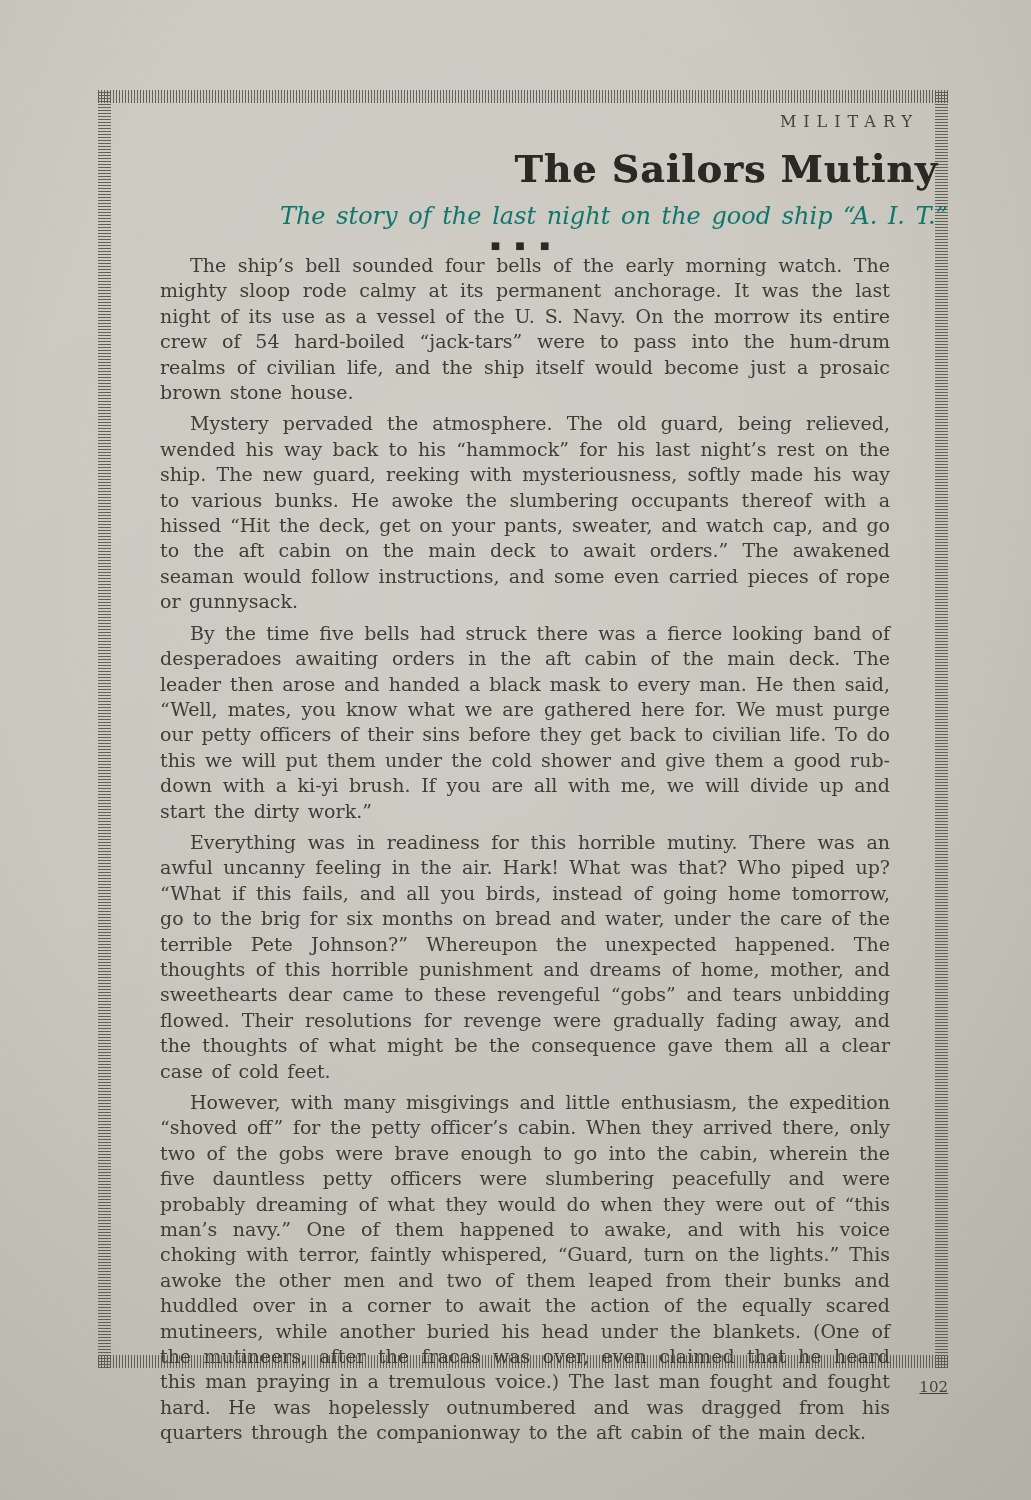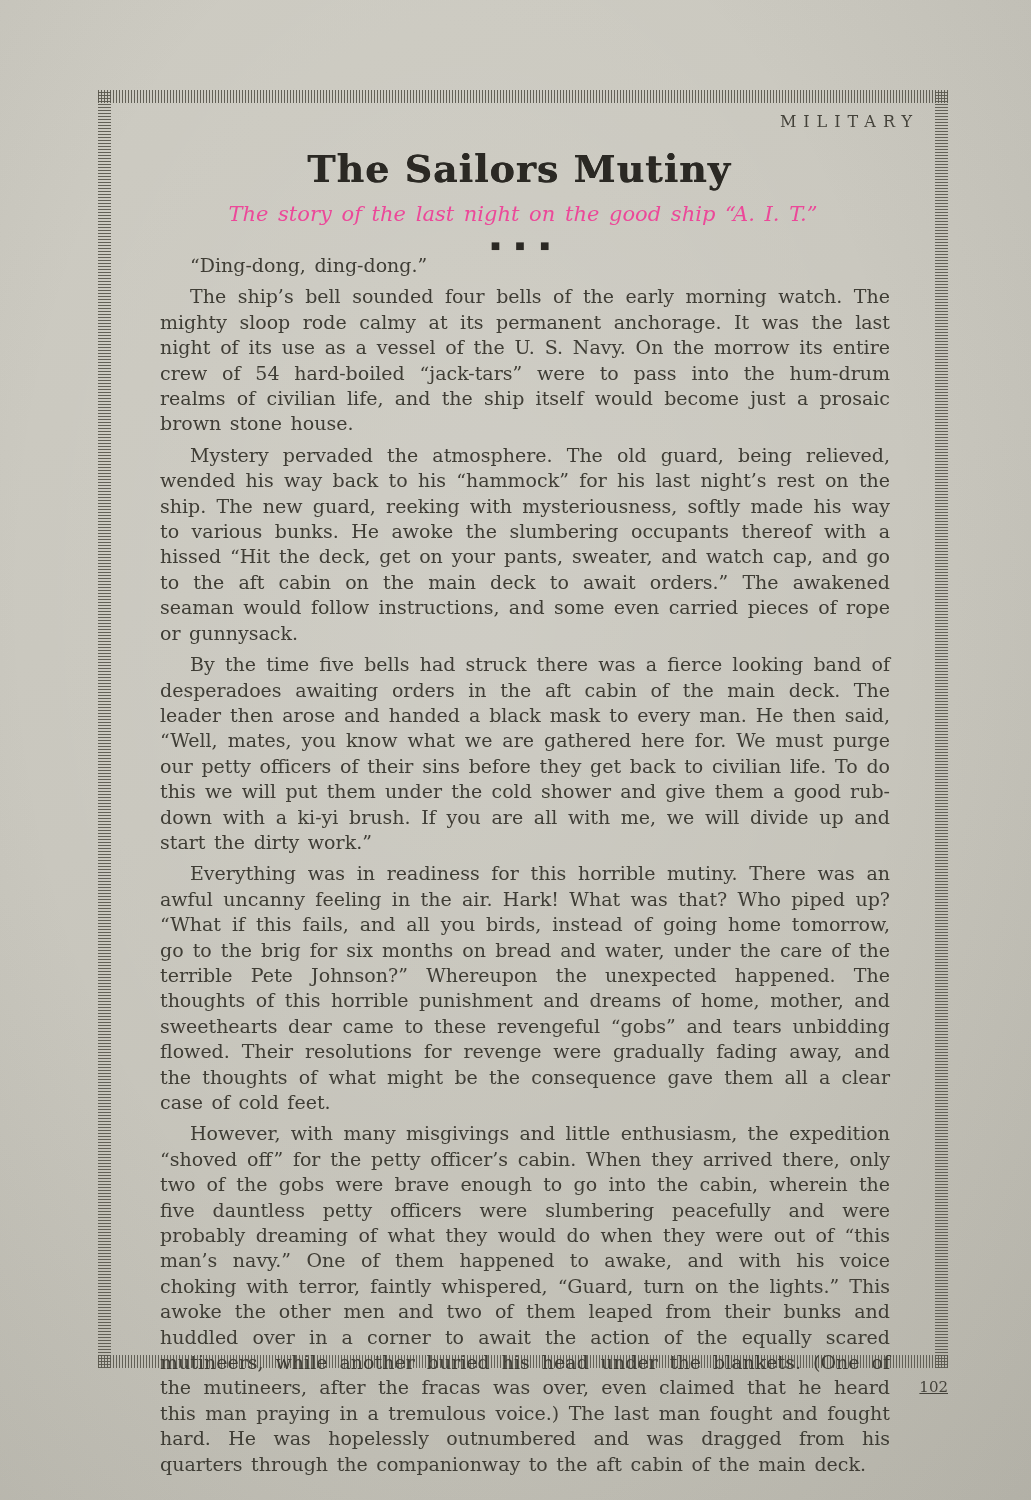--- a/index.html
+++ b/index.html
@@ -52,39 +52,39 @@
     top: 112px;
     right: 112px;
     font-size: 16px;
     letter-spacing: 7px;
     color: #44423a;
   }
 
   .title {
     position: absolute;
     top: 146px;
-    left: 94px;
+    left: 88px;
     width: 850px;
-    text-align: center;
+    text-align: right;
     font-size: 38px;
     font-weight: bold;
     letter-spacing: 1px;
     color: #2b2924;
     text-shadow: 0.4px 0 0 #2b2924;
   }
 
   .subtitle {
     position: absolute;
     top: 202px;
     left: 98px;
     width: 850px;
-    text-align: center;
+    text-align: right;
     font-style: italic;
-    font-size: 21px;
-    color: #ec4899;
+    font-size: 24px;
+    color: #0f766e;
     word-spacing: 3px;
   }
 
   .ornament {
     position: absolute;
     top: 240px;
     left: 98px;
     width: 850px;
     text-align: center;
     font-size: 10px;
@@ -136,21 +136,20 @@
 
 <div class="running-head">MILITARY</div>
 
 <div class="title">The Sailors Mutiny</div>
 
 <div class="subtitle">The story of the last night on the good ship “A. I. T.”</div>
 
 <div class="ornament">■ ■ ■</div>
 
 <div class="body-text">
-  <p class="opening-line">“Ding-dong, ding-dong.”</p>
   <p>The ship’s bell sounded four bells of the early morning watch.  The mighty sloop rode calmy at its permanent anchorage.  It was the last night of its use as a vessel of the U. S. Navy.  On the morrow its entire crew of 54 hard-boiled “jack-tars” were to pass into the hum-drum realms of civilian life, and the ship itself would become just a prosaic brown stone house.</p>
   <p>Mystery pervaded the atmosphere.  The old guard, being relieved, wended his way back to his “hammock” for his last night’s rest on the ship.  The new guard, reeking with mysteriousness, softly made his way to various bunks.  He awoke the slumbering occupants thereof with a hissed “Hit the deck, get on your pants, sweater, and watch cap, and go to the aft cabin on the main deck to await orders.”  The awakened seaman would follow instructions, and some even carried pieces of rope or gunnysack.</p>
   <p>By the time five bells had struck there was a fierce looking band of desperadoes awaiting orders in the aft cabin of the main deck.  The leader then arose and handed a black mask to every man.  He then said, “Well, mates, you know what we are gathered here for.  We must purge our petty officers of their sins before they get back to civilian life.  To do this we will put them under the cold shower and give them a good rub-down with a ki-yi brush.  If you are all with me, we will divide up and start the dirty work.”</p>
   <p>Everything was in readiness for this horrible mutiny.  There was an awful uncanny feeling in the air.  Hark!  What was that?  Who piped up?  “What if this fails, and all you birds, instead of going home tomorrow, go to the brig for six months on bread and water, under the care of the terrible Pete Johnson?”  Whereupon the unexpected happened.  The thoughts of this horrible punishment and dreams of home, mother, and sweethearts dear came to these revengeful “gobs” and tears unbidding flowed.  Their resolutions for revenge were gradually fading away, and the thoughts of what might be the consequence gave them all a clear case of cold feet.</p>
   <p>However, with many misgivings and little enthusiasm, the expedition “shoved off” for the petty officer’s cabin.  When they arrived there, only two of the gobs were brave enough to go into the cabin, wherein the five dauntless petty officers were slumbering peacefully and were probably dreaming of what they would do when they were out of “this man’s navy.”  One of them happened to awake, and with his voice choking with terror, faintly whispered, “Guard, turn on the lights.”  This awoke the other men and two of them leaped from their bunks and huddled over in a corner to await the action of the equally scared mutineers, while another buried his head under the blankets.  (One of the mutineers, after the fracas was over, even claimed that he heard this man praying in a tremulous voice.)  The last man fought and fought hard.  He was hopelessly outnumbered and was dragged from his quarters through the companionway to the aft cabin of the main deck.</p>
 </div>
 
 <div class="page-number">102</div>
 
 </body></html>

